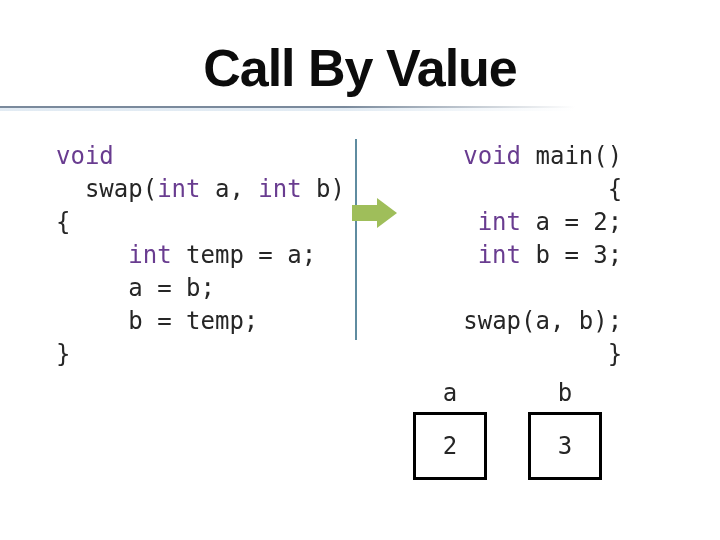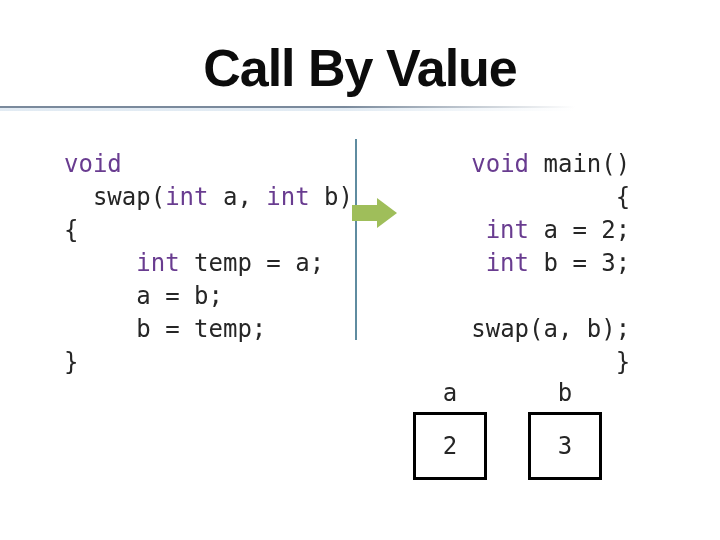--- a/index.html
+++ b/index.html
@@ -24,21 +24,21 @@
     left:0;top:106px;width:575px;height:2px;
     background:linear-gradient(to right, var(--rule-color,#7a8a9c) 0%, var(--rule-color,#7a8a9c) 60%, rgba(122,138,156,0) 100%);
   }
   .rule-light{
     position:absolute;
     left:0;top:108px;width:575px;height:3px;
     background:linear-gradient(to right, rgba(223,233,242,0.9) 0%, rgba(223,233,242,0.9) 60%, rgba(223,233,242,0) 100%);
   }
   .code{
     position:absolute;
-    margin:16px;
+    margin:8px;
     font-family:"DejaVu Sans Mono", monospace;
     font-size:24px;
     line-height:33px;
     color:var(--code-color,#262626);
     white-space:pre;
   }
   .code .kw{color:var(--kw-color,#693C90);}
   .code-left{left:48px;top:132px;}
   .code-right{left:383px;top:132px;text-align:right;}
   .vdivider{

